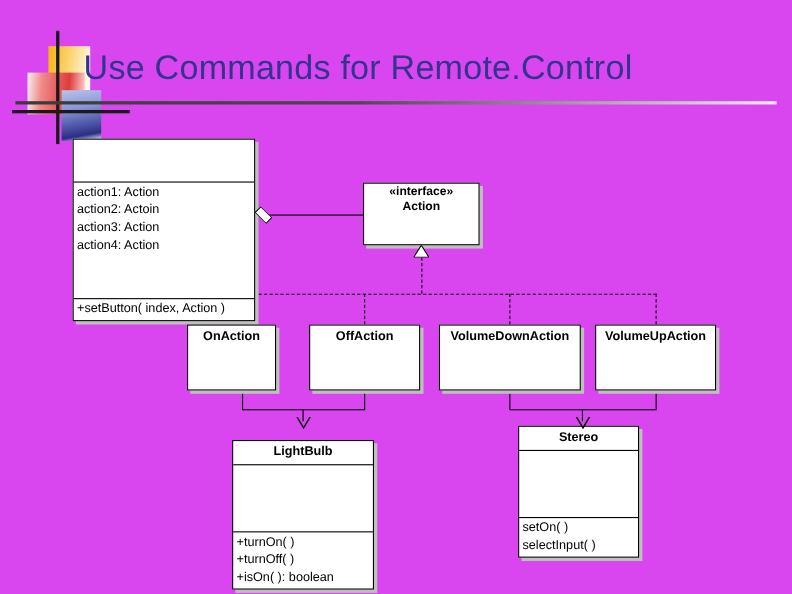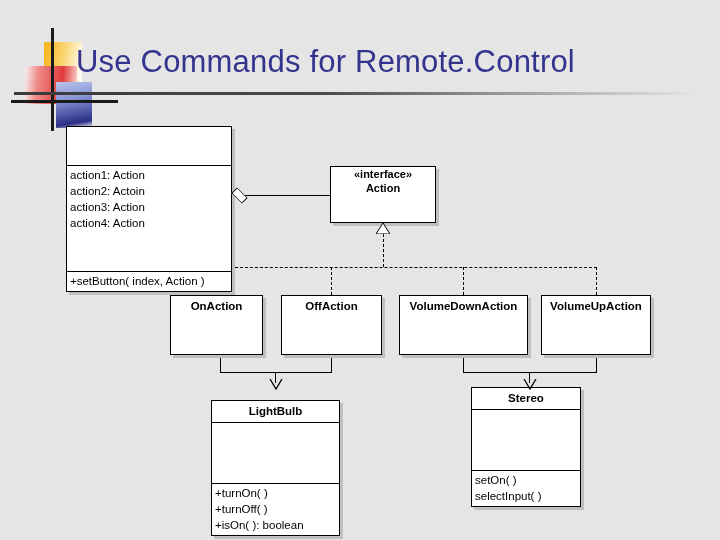--- a/index.html
+++ b/index.html
@@ -4,21 +4,21 @@
 <style>
   html, body {
     margin: 0;
     padding: 0;
     background: #ffffff;
   }
   #slide {
     position: relative;
     width: 720px;
     height: 540px;
-    background: #e5e5e5;
+    background: #d946ef;
     overflow: hidden;
     font-family: "Liberation Sans", sans-serif;
   }
 
   
   #deco { position: absolute; left: 0; top: 0; width: 130px; height: 130px; }
   .sq {
     position: absolute;
   }
   .sq-yellow {
@@ -158,21 +158,21 @@
     <polygon points="7,0 14,11 0,11" fill="#ffffff" stroke="#000000" stroke-width="1"></polygon>
   </svg>
   <div class="dash-v" style="left:383px; top:234px; height:33px;"></div>
 
   <div class="dash-h" style="left:220px; top:267px; width:377px;"></div>
   <div class="dash-v" style="left:220px; top:267px; height:28px;"></div>
   <div class="dash-v" style="left:331px; top:267px; height:28px;"></div>
   <div class="dash-v" style="left:463px; top:267px; height:28px;"></div>
   <div class="dash-v" style="left:596px; top:267px; height:28px;"></div>
 
-  <div class="uml-box center-box" style="left:170px; top:295px; width:93px; height:60px;">
+  <div class="uml-box center-box" style="left:170px; top:295px; width:81px; height:60px;">
     <div class="uml-name">OnAction</div>
   </div>
 
   <div class="uml-box center-box" style="left:281px; top:295px; width:101px; height:60px;">
     <div class="uml-name">OffAction</div>
   </div>
 
   <div class="uml-box center-box" style="left:541px; top:295px; width:110px; height:60px;">
     <div class="uml-name">VolumeUpAction</div>
   </div>

